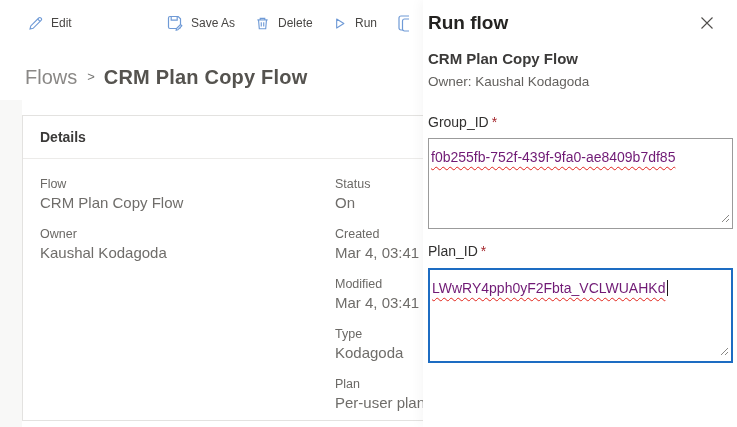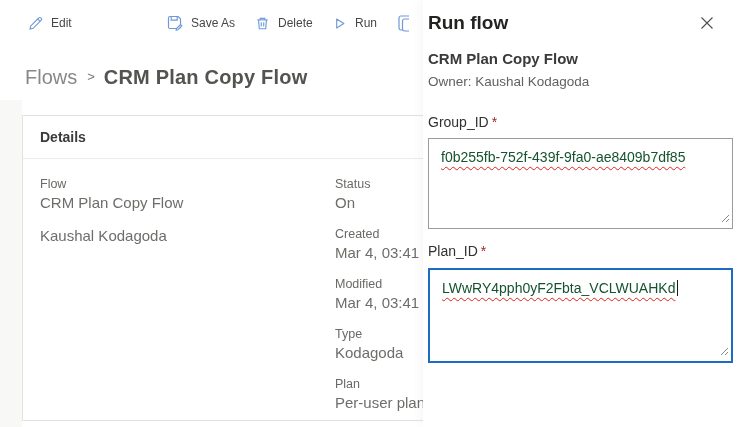--- a/index.html
+++ b/index.html
@@ -39,21 +39,21 @@
   .panel-title{position:absolute;left:5px;top:12px;font-size:19px;font-weight:700;color:#242321;margin:0;}
   .close-btn{position:absolute;top:15px;right:21px;width:18px;height:18px;background:none;border:none;
     padding:0;cursor:pointer;display:flex;align-items:center;justify-content:center;}
   .flow-name{position:absolute;left:5px;top:50px;font-size:15px;font-weight:700;color:#3b3a39;}
   .owner-line{position:absolute;left:5px;top:74px;font-size:13.5px;color:#63615e;}
   .f-label{position:absolute;left:5px;font-size:14px;color:#323130;}
   .f-label .req{color:#a4262c;margin-left:3px;}
   .g-label{top:114px;}
   .p-label{top:243px;}
   .ta{position:absolute;left:5px;width:305px;box-sizing:border-box;background:#fff;
-    padding:10px 12px;font-size:14px;color:#14532d;cursor:text;overflow:hidden;}
+    padding:10px 2px;font-size:14px;color:#701a75;cursor:text;overflow:hidden;}
   .ta-group{top:138px;height:91px;border:1px solid #9b9b9b;}
   .ta-plan{top:268px;height:95px;border:2px solid #1d6cc2;}
   .sq{text-decoration:underline;text-decoration-style:wavy;text-decoration-color:#e0241b;
     text-decoration-thickness:1px;text-underline-offset:4px;white-space:nowrap;}
   .caret{display:inline-block;width:1px;height:16px;background:#1b1a19;vertical-align:-3px;margin-left:2px;}
   .resize-glyph{position:absolute;right:2px;bottom:2px;}
 </style>
 </head>
 <body>
 
@@ -116,20 +116,21 @@
 
   <div class="card">
     <div class="card-header">Details</div>
     <div class="card-body">
       <div class="col col-left">
         <div class="fld">
           <div class="flabel">Flow</div>
           <div class="fvalue">CRM Plan Copy Flow</div>
         </div>
         <div class="fld">
+          <div class="flabel">Owner</div>
           <div class="fvalue">Kaushal Kodagoda</div>
         </div>
       </div>
       <div class="col col-right">
         <div class="fld">
           <div class="flabel">Status</div>
           <div class="fvalue">On</div>
         </div>
         <div class="fld">
           <div class="flabel">Created</div>

